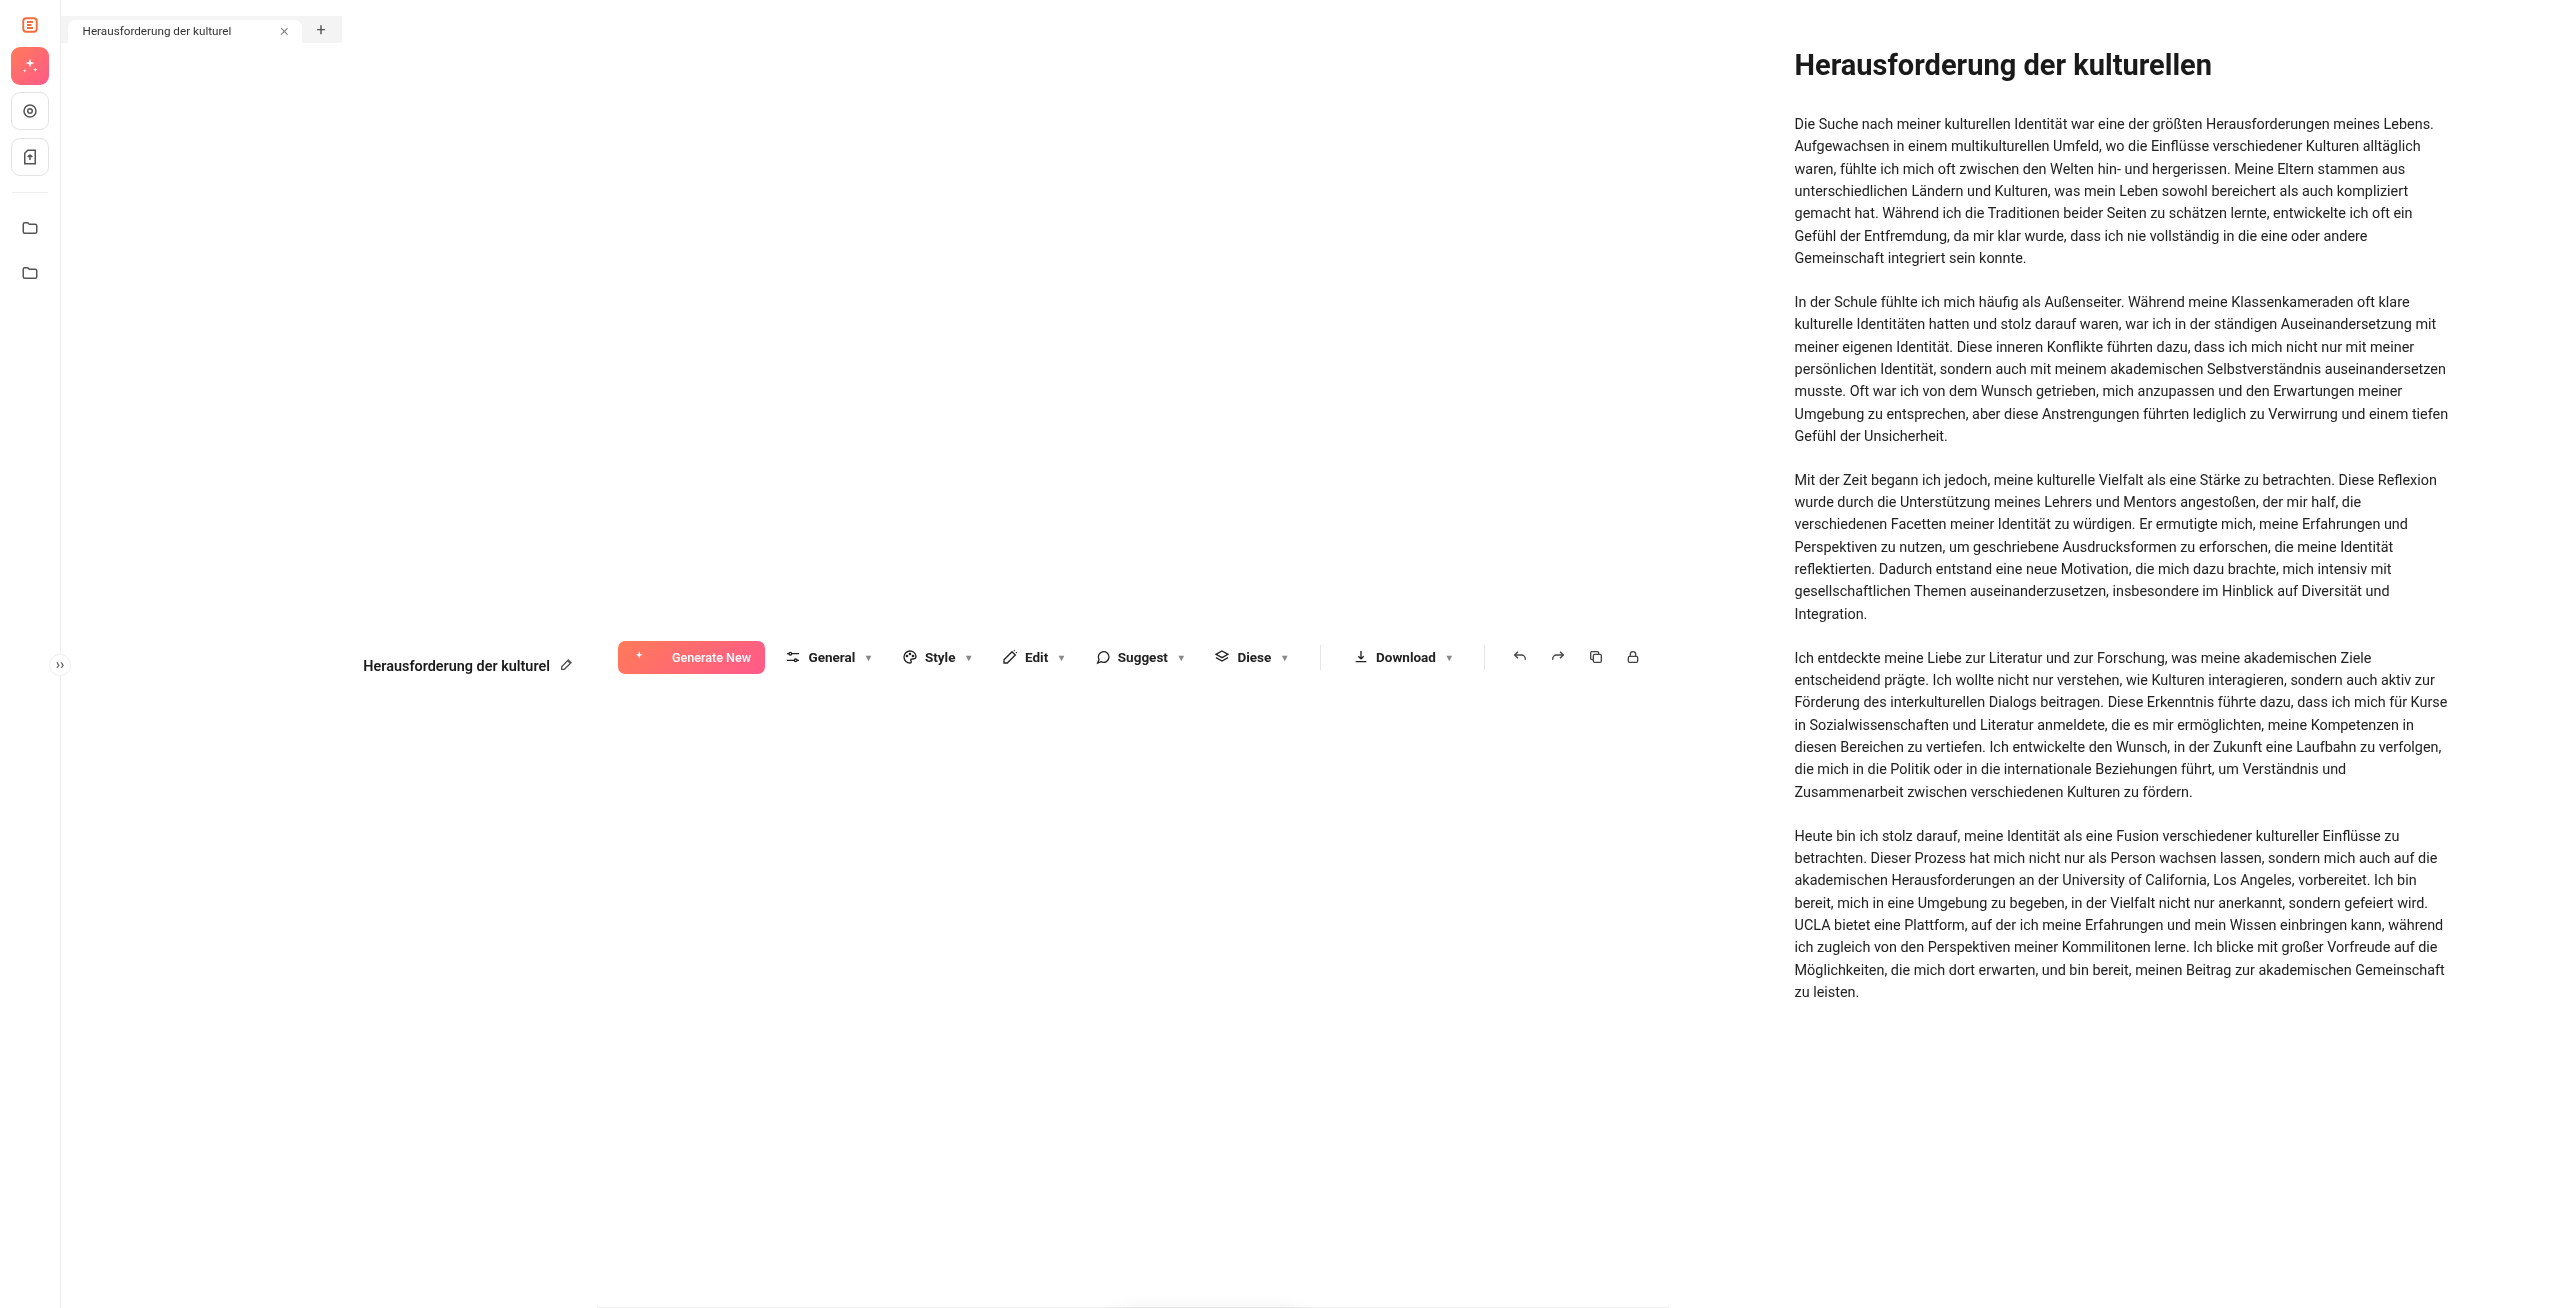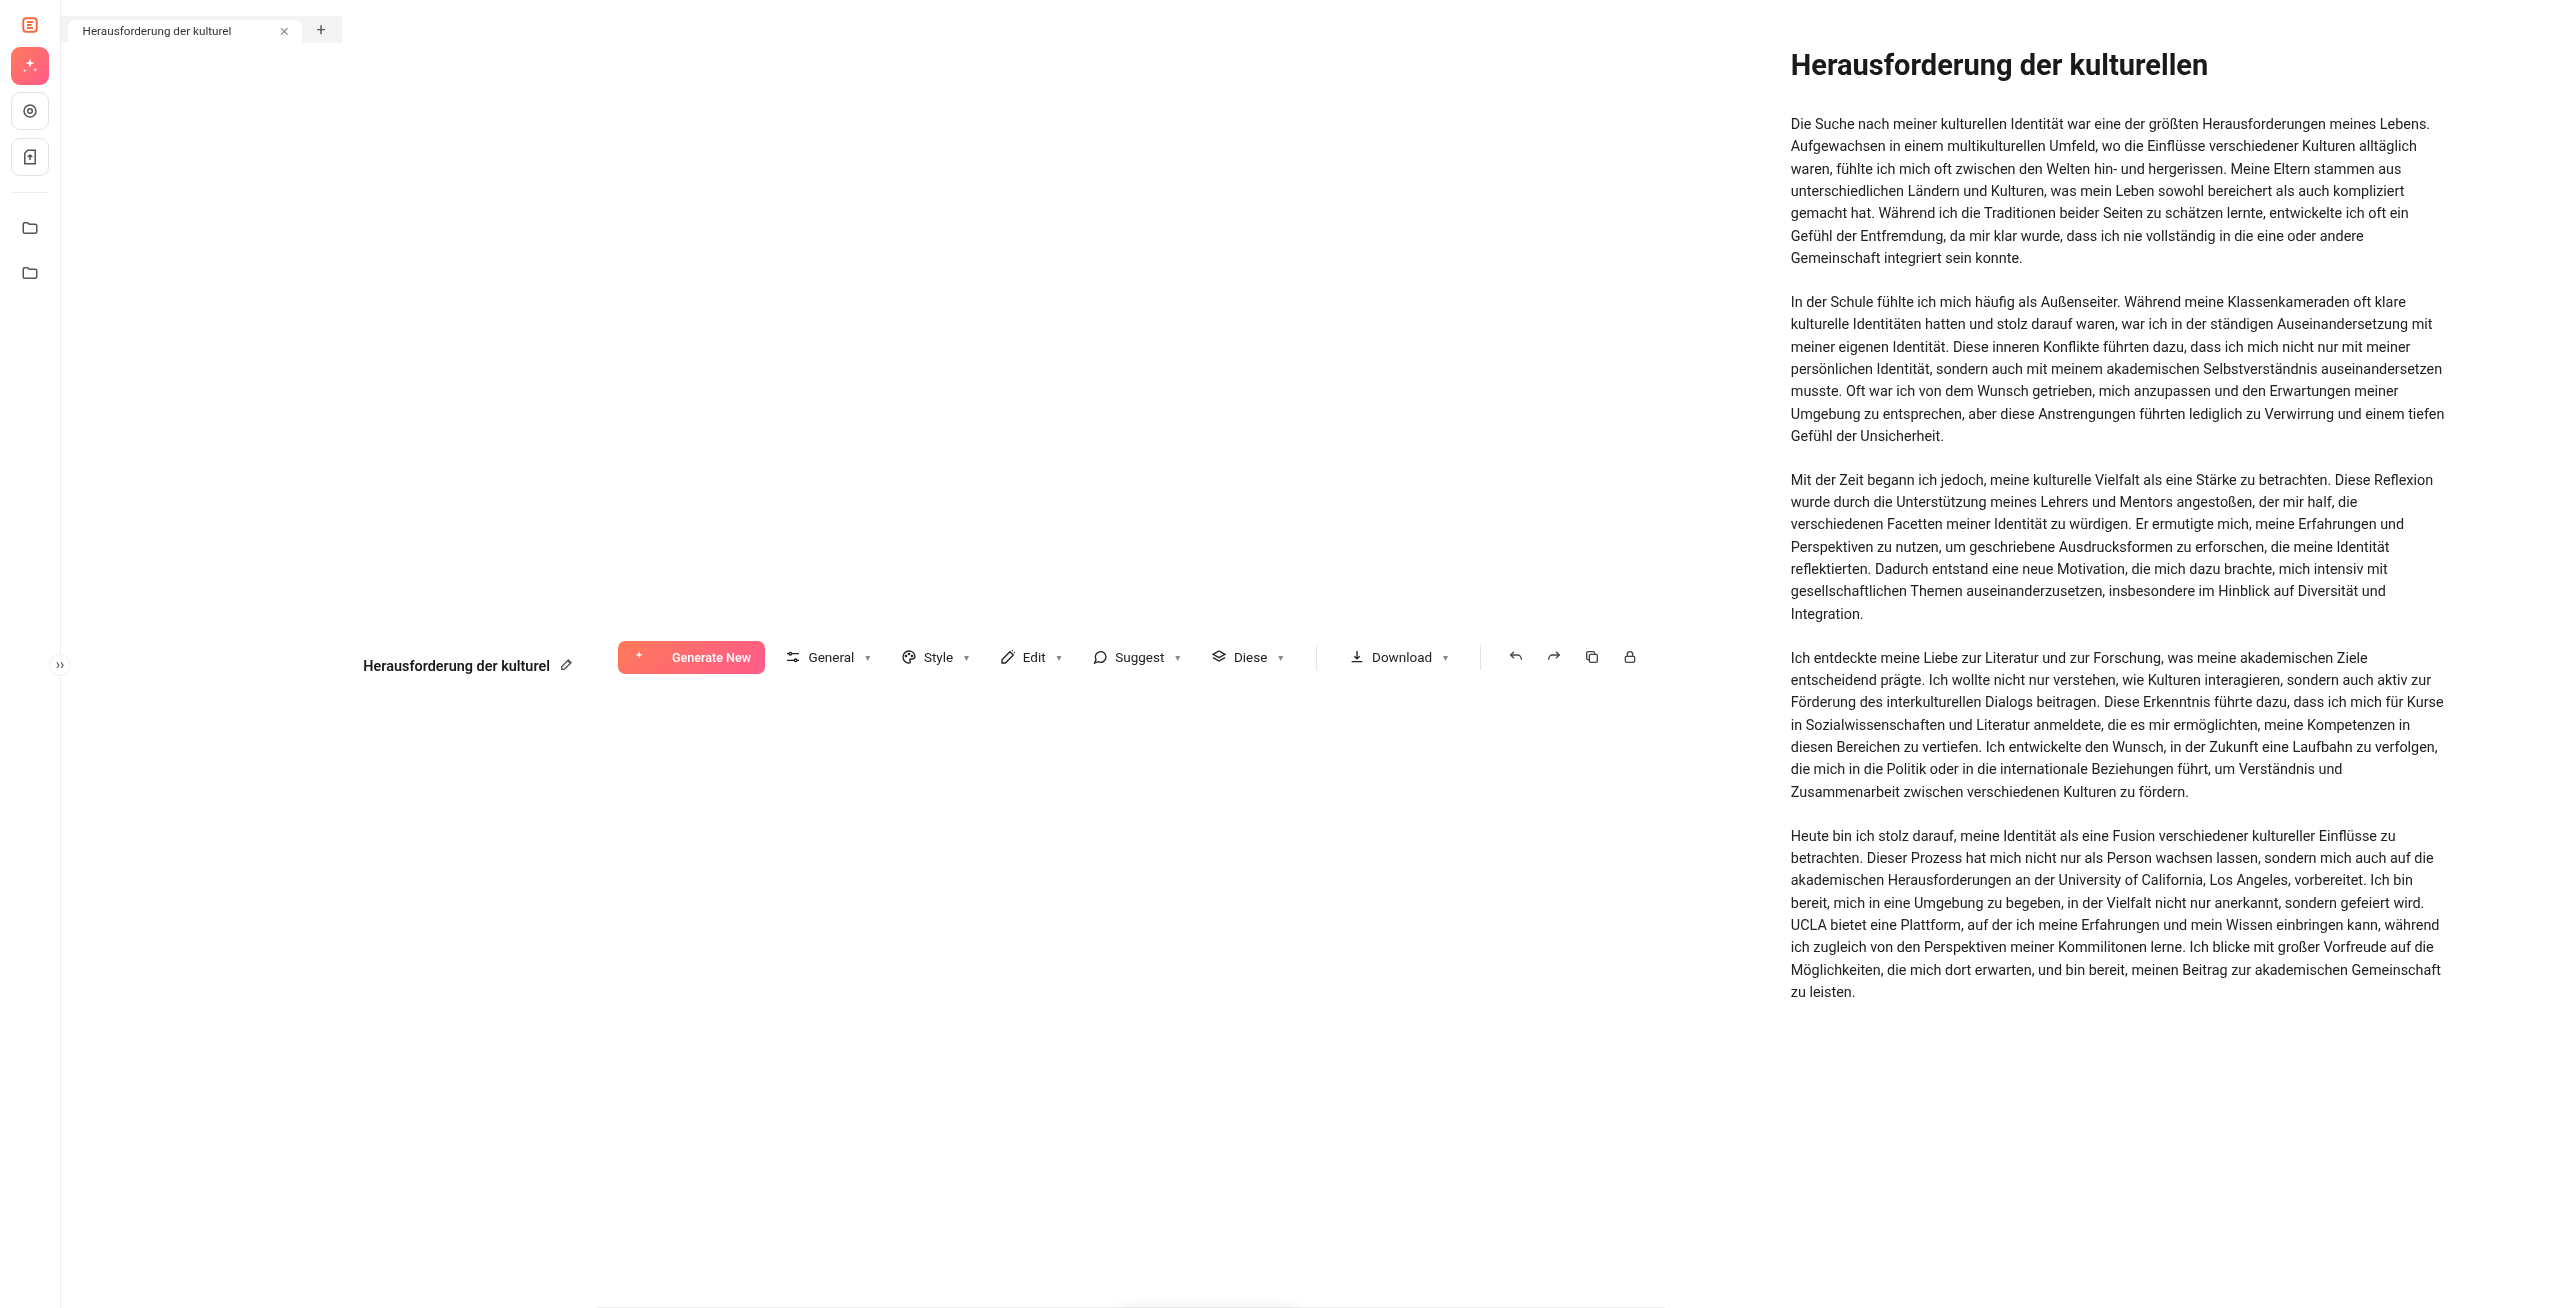--- a/index.html
+++ b/index.html
@@ -18,21 +18,21 @@
 .tab { background: #fff; border-radius: 7.2px 7.2px 0 0; margin-top: 3.6px; padding: 0 12.6px 0 14.4px; display: flex; align-items: center; gap: 16px; font-size: 11.7px; color: #333; min-width: 234px; }
 .tab .close { color: #888; cursor: pointer; font-size: 12.6px; margin-left: auto; }
 .newtab { width: 27px; display: flex; align-items: center; justify-content: center; cursor: pointer; color: #555; font-size: 16px; }
 
 .titlebar { display: flex; align-items: center; gap: 9px; padding: 16px 21.6px 7.2px; }
 .titlebar .title { font-weight: 600; font-size: 14.4px; }
 .titlebar .edit-ic { color: #555; cursor: pointer; }
 
 .toolbar { display: flex; align-items: center; padding: 7.2px 21.6px 16px; border-bottom: 0.9px solid #eee; gap: 7.2px; position: relative; }
 .gen-btn { background: linear-gradient(135deg,#ff7a59,#ff5a8a); color: #fff; border: none; border-radius: 7.2px; padding: 9px 14.4px; font-size: 12.6px; font-weight: 500; display: flex; align-items: center; gap: 25px; cursor: pointer; }
-.tool-group { display: flex; align-items: center; gap: 5.4px; margin: 0 auto; }
+.tool-group { display: flex; align-items: center; gap: 5.4px; margin: 0 auto; font-weight: bold; }
 .tool-item { display: flex; align-items: center; gap: 7.2px; padding: 7.2px 12.6px; border-radius: 5.4px; cursor: pointer; color: #222; font-size: 13.5px; }
 .tool-item .chev { color: #888; font-size: 10px; margin-left: 3.6px; }
 .vdiv { width: 0.9px; height: 25px; background: #e5e5e5; margin: 0 14.4px; }
 .tool-right { display: flex; align-items: center; gap: 10.8px; }
 .icon-btn { width: 27px; height: 27px; display: flex; align-items: center; justify-content: center; cursor: pointer; color: #444; border-radius: 5.4px; }
 
 .dropdown { position: absolute; top: 100%; left: 522px; background: #fff; border: 0.9px solid #e5e5e5; border-radius: 7.2px; box-shadow: 0 7.2px 21.6px rgba(0,0,0,0.12); padding: 16px 0; min-width: 180px; z-index: 100; }
 .dropdown .item { padding: 9px 16px; font-size: 13px; color: #222; cursor: pointer; }
 
 .content { flex: 1; overflow-y: auto; padding: 32px 126px 36px; }

